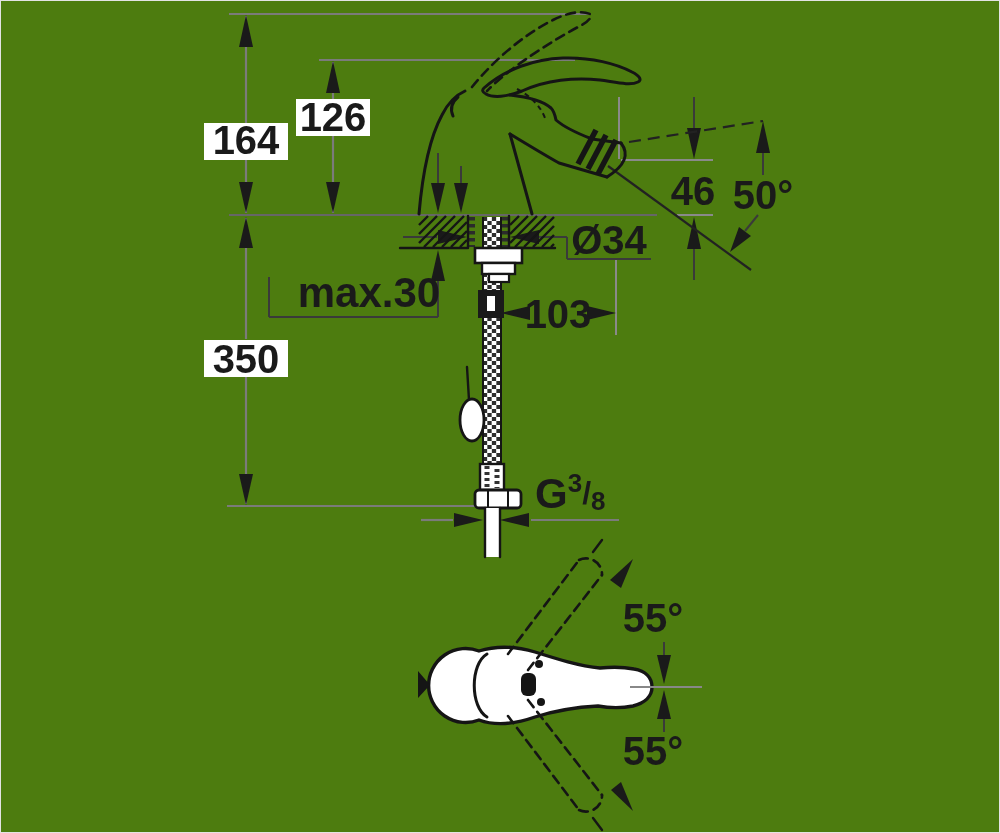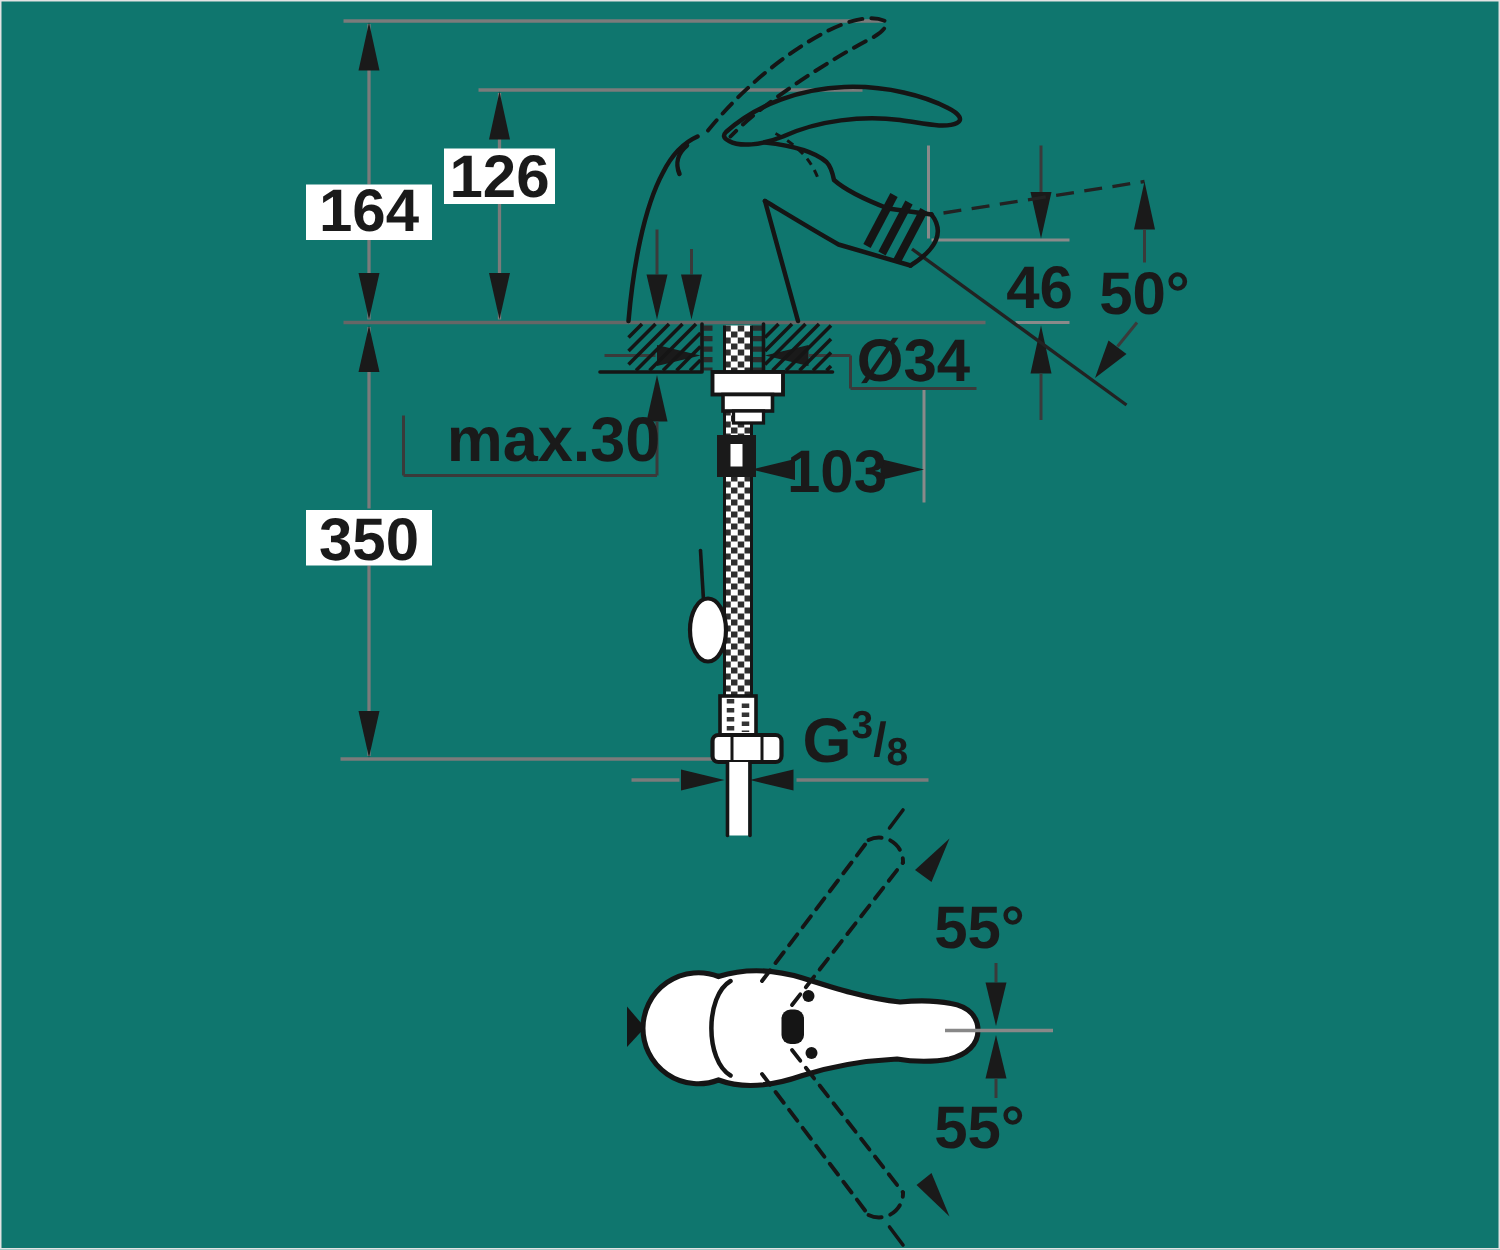--- a/index.html
+++ b/index.html
@@ -1,17 +1,17 @@
 <!DOCTYPE html>
 <html><head>
 <meta charset="utf-8">
 <style>
   html,body{margin:0;padding:0;background:#ffffff;}
   #canvas{
-    position:relative;width:1000px;height:833px;background:#0f766e;
+    position:relative;width:1000px;height:833px;background:#4d7c0f;
     box-sizing:border-box;border:1px solid #e3e3e3;overflow:hidden;
     font-family:"Liberation Sans", sans-serif;
   }
   svg{position:absolute;left:0;top:0;}
   text{
     font-family:"Liberation Sans", sans-serif;
     font-weight:bold;
     fill:#1a1a1a;
   }
   .dimline{stroke:#7b7b7b;stroke-width:2.2;fill:none;}

